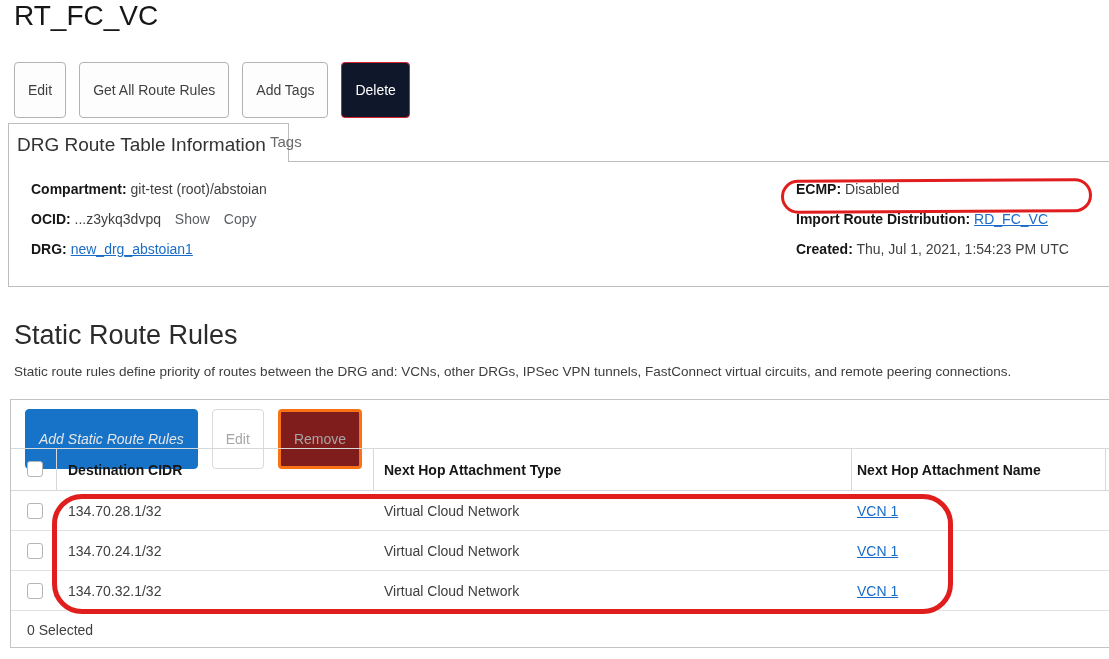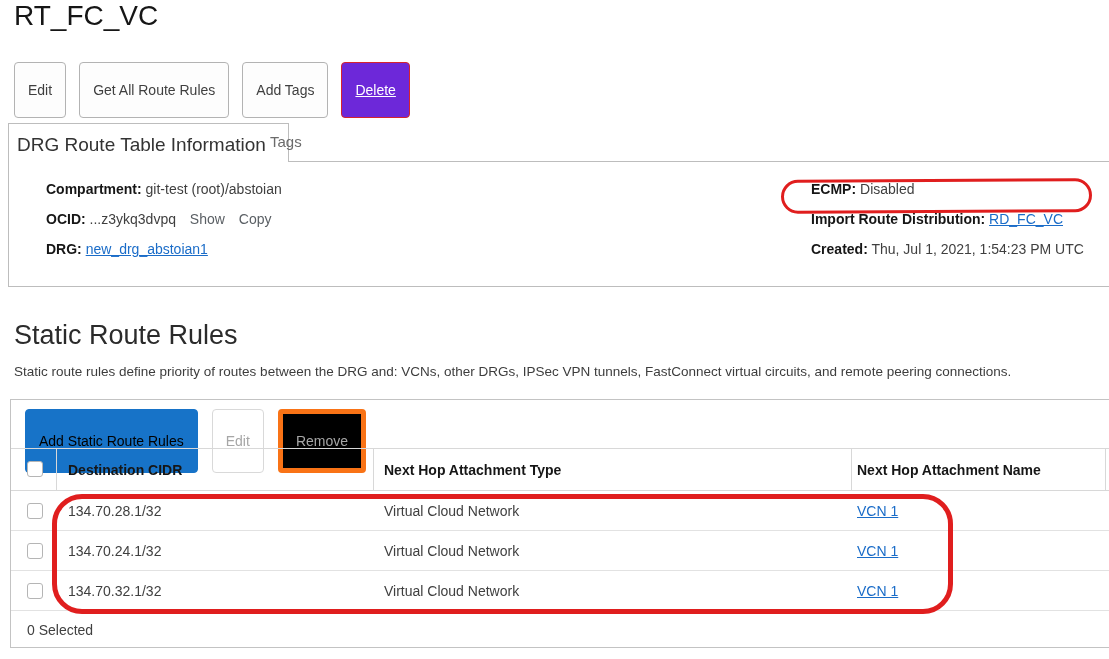--- a/index.html
+++ b/index.html
@@ -7,48 +7,48 @@
               font-family:"Liberation Sans", sans-serif; color:#3f3f3f; }
   .abs { position:absolute; }
 
   
   #page-title { left:14px; top:0px; font-size:28px; font-weight:400; color:#161616; }
 
   #top-toolbar { left:14px; top:62px; display:flex; gap:13px; }
   .btn { font-family:"Liberation Sans", sans-serif; font-size:14px; border-radius:4px;
          padding:19px 13px; cursor:pointer; white-space:nowrap; }
   .btn-default { background:#fdfdfd; border:1px solid #b3b3b3; color:#3f3f3f; }
-  .btn-danger  { background:#6d28d9; border:1px solid #d7232e; color:#ffffff;text-decoration:underline; }
+  .btn-danger  { background:#0f172a; border:1px solid #d7232e; color:#ffffff; }
 
   
   #tab-active { left:8px; top:123px; height:39px; background:#fff; z-index:2;
                 border:1px solid #bdbdbd; border-bottom:none;
                 padding:10px 22px 0 8px; font-size:19px; color:#333; }
   #tab-tags   { left:270px; top:133px; font-size:15px; color:#6b6b6b; z-index:2; }
   #tab-line   { left:258px; top:161px; width:851px; border-top:1px solid #bdbdbd; }
   #info-panel { left:8px; top:161px; width:1101px; height:126px;
                 border-left:1px solid #bdbdbd; border-bottom:1px solid #bdbdbd; }
   .field-col { position:absolute; top:19px; }
   #field-col-left  { left:22px; }
   #field-col-right { left:787px; }
-  .field-row { font-size:14px; margin-bottom:12px; line-height:18px; white-space:nowrap;margin-left:15px; }
+  .field-row { font-size:14px; margin-bottom:12px; line-height:18px; white-space:nowrap; }
   .field-label { font-weight:700; color:#161616; }
   a.link  { color:#1a6cc8; text-decoration:underline; cursor:pointer; }
   a.glink { color:#5a5f64; cursor:pointer; margin-left:10px; }
 
   
   #section-heading { left:14px; top:320px; font-size:27px; font-weight:400; color:#2b2b2b; }
   #section-desc    { left:14px; top:364px; font-size:13.5px; color:#3d3d3d; }
 
   #rules-container { left:10px; top:399px; width:1110px; height:249px;
                      border:1px solid #c3c3c3; }
   #rules-toolbar { position:absolute; left:14px; top:9px; display:flex; gap:14px; }
-  .btn-primary { background:#1773c8; border:1px solid #1773c8; color:#000000; }
+  .btn-primary { background:#1773c8; border:1px solid #1773c8; color:#e5e5e5;font-style:italic; }
   .btn-disabled-outline { background:#ffffff; border:1px solid #d9d9d9; color:#a6a6a6; cursor:default; }
-  .btn-disabled-fill    { background:#000000; border:5px solid #f97316; color:#a6a6a6; cursor:default; }
+  .btn-disabled-fill    { background:#7f1d1d; border:3px solid #f97316; color:#a6a6a6; cursor:default; }
 
   .thead { position:absolute; left:0; top:48px; width:1108px; height:43px;
            border-top:1px solid #d8d8d8; border-bottom:1px solid #d8d8d8; }
   .vline { position:absolute; top:0; width:1px; height:41px; background:#d8d8d8; }
   .th { position:absolute; top:13px; font-size:14px; font-weight:700; color:#161616; white-space:nowrap; }
 
   .trow { position:absolute; left:0; width:1108px; height:40px; border-bottom:1px solid #e2e2e2; }
   .td { position:absolute; top:12px; font-size:14px; color:#404040; white-space:nowrap; }
   .col-cidr { left:57px; }  .col-type { left:373px; }  .col-name { left:846px; }
 

